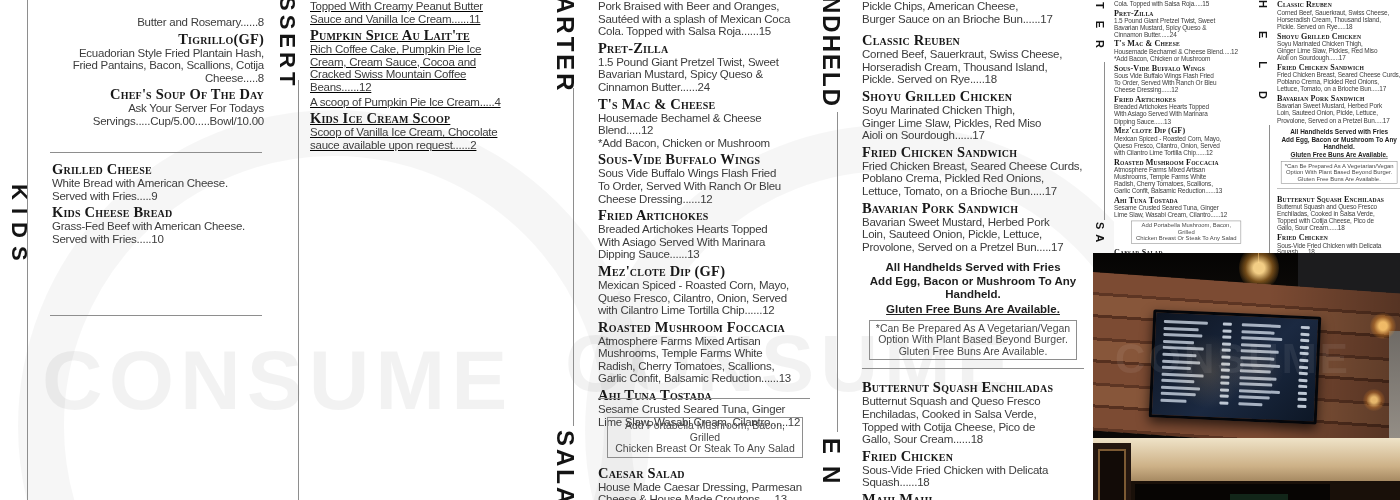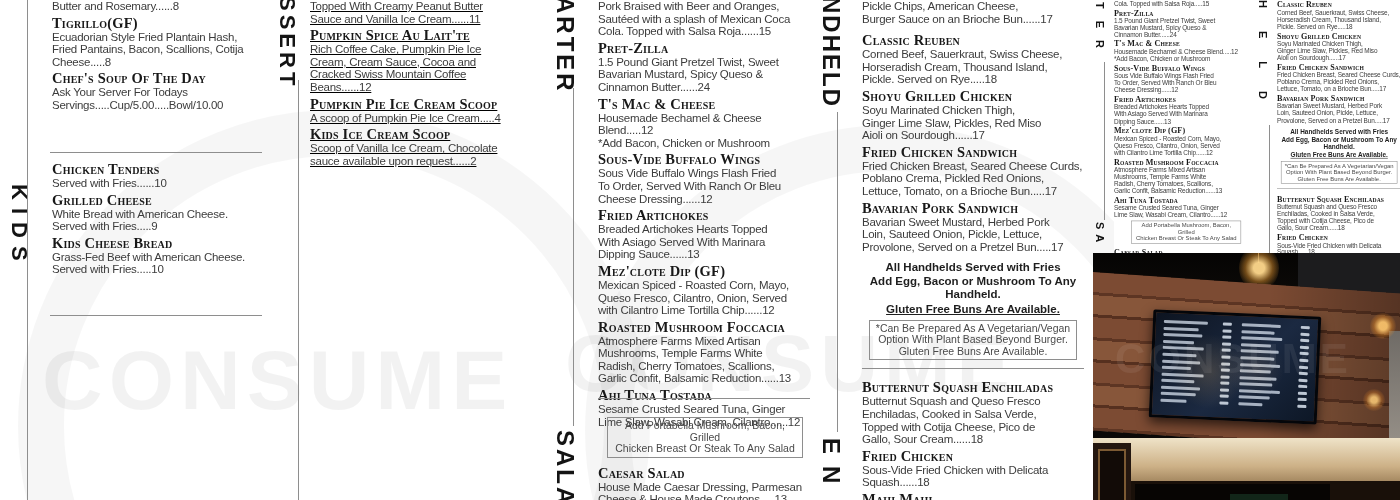--- a/index.html
+++ b/index.html
@@ -91,42 +91,38 @@
   <div class="hline" style="left:598px;top:398px;width:212px;"></div>
   <div class="vline" style="left:837px;top:112px;height:320px;"></div>
 
   <div class="vlabel" style="left:6px;top:184px;font-size:22px;letter-spacing:8px;">KIDS</div>
   <div class="vlabel" style="left:274px;top:-4px;font-size:22px;letter-spacing:4px;">SSERT</div>
   <div class="vlabel" style="left:551px;top:-4px;font-size:24px;letter-spacing:3px;">ARTER</div>
   <div class="vlabel" style="left:551px;top:430px;font-size:24px;letter-spacing:3px;">SALA</div>
   <div class="vlabel" style="left:817px;top:-4px;font-size:24px;letter-spacing:2px;">NDHELD</div>
   <div class="vlabel" style="left:817px;top:438px;font-size:24px;letter-spacing:12px;">EN</div>
 
-  <div class="col" style="left:52px;top:0;width:212px;">
+  <div class="col" style="left:52px;top:16px;width:212px;text-align:right;">
     <div class="tail" style="margin-bottom:2px;">Butter and Rosemary......8</div>
     <div>
         <div class="menu-item">
           <div class="item-name">Tigrillo(GF)</div>
           <div class="item-desc">Ecuadorian Style Fried Plantain Hash,
 Fried Pantains, Bacon, Scallions, Cotija
 Cheese.....8</div>
         </div>
         <div class="menu-item">
           <div class="item-name">Chef's Soup Of The Day</div>
           <div class="item-desc">Ask Your Server For Todays
 Servings.....Cup/5.00.....Bowl/10.00</div>
         </div>
       </div>
   </div>
   <div class="col" style="left:52px;top:161px;width:212px;">
     <div>
-        <div class="menu-item">
-          <div class="item-name">Chicken Tenders</div>
-          <div class="item-desc">Served with Fries......10</div>
-        </div>
         <div class="menu-item">
           <div class="item-name">Grilled Cheese</div>
           <div class="item-desc">White Bread with American Cheese.
 Served with Fries.....9</div>
         </div>
         <div class="menu-item">
           <div class="item-name">Kids Cheese Bread</div>
           <div class="item-desc">Grass-Fed Beef with American Cheese.
 Served with Fries.....10</div>
         </div>
@@ -138,21 +134,20 @@
 Sauce and Vanilla Ice Cream......11</div>
     <div>
         <div class="menu-item">
           <div class="item-name">Pumpkin Spice Au Lait'te</div>
           <div class="item-desc">Rich Coffee Cake, Pumpkin Pie Ice
 Cream, Cream Sauce, Cocoa and
 Cracked Swiss Mountain Coffee
 Beans......12</div>
         </div>
         <div class="menu-item">
-          <div class="item-name">Pumpkin Pie Ice Cream Scoop</div>
           <div class="item-desc">A scoop of Pumpkin Pie Ice Cream.....4</div>
         </div>
         <div class="menu-item">
           <div class="item-name">Kids Ice Cream Scoop</div>
           <div class="item-desc">Scoop of Vanilla Ice Cream, Chocolate
 sauce available upon request......2</div>
         </div>
       </div>
   </div>
 

